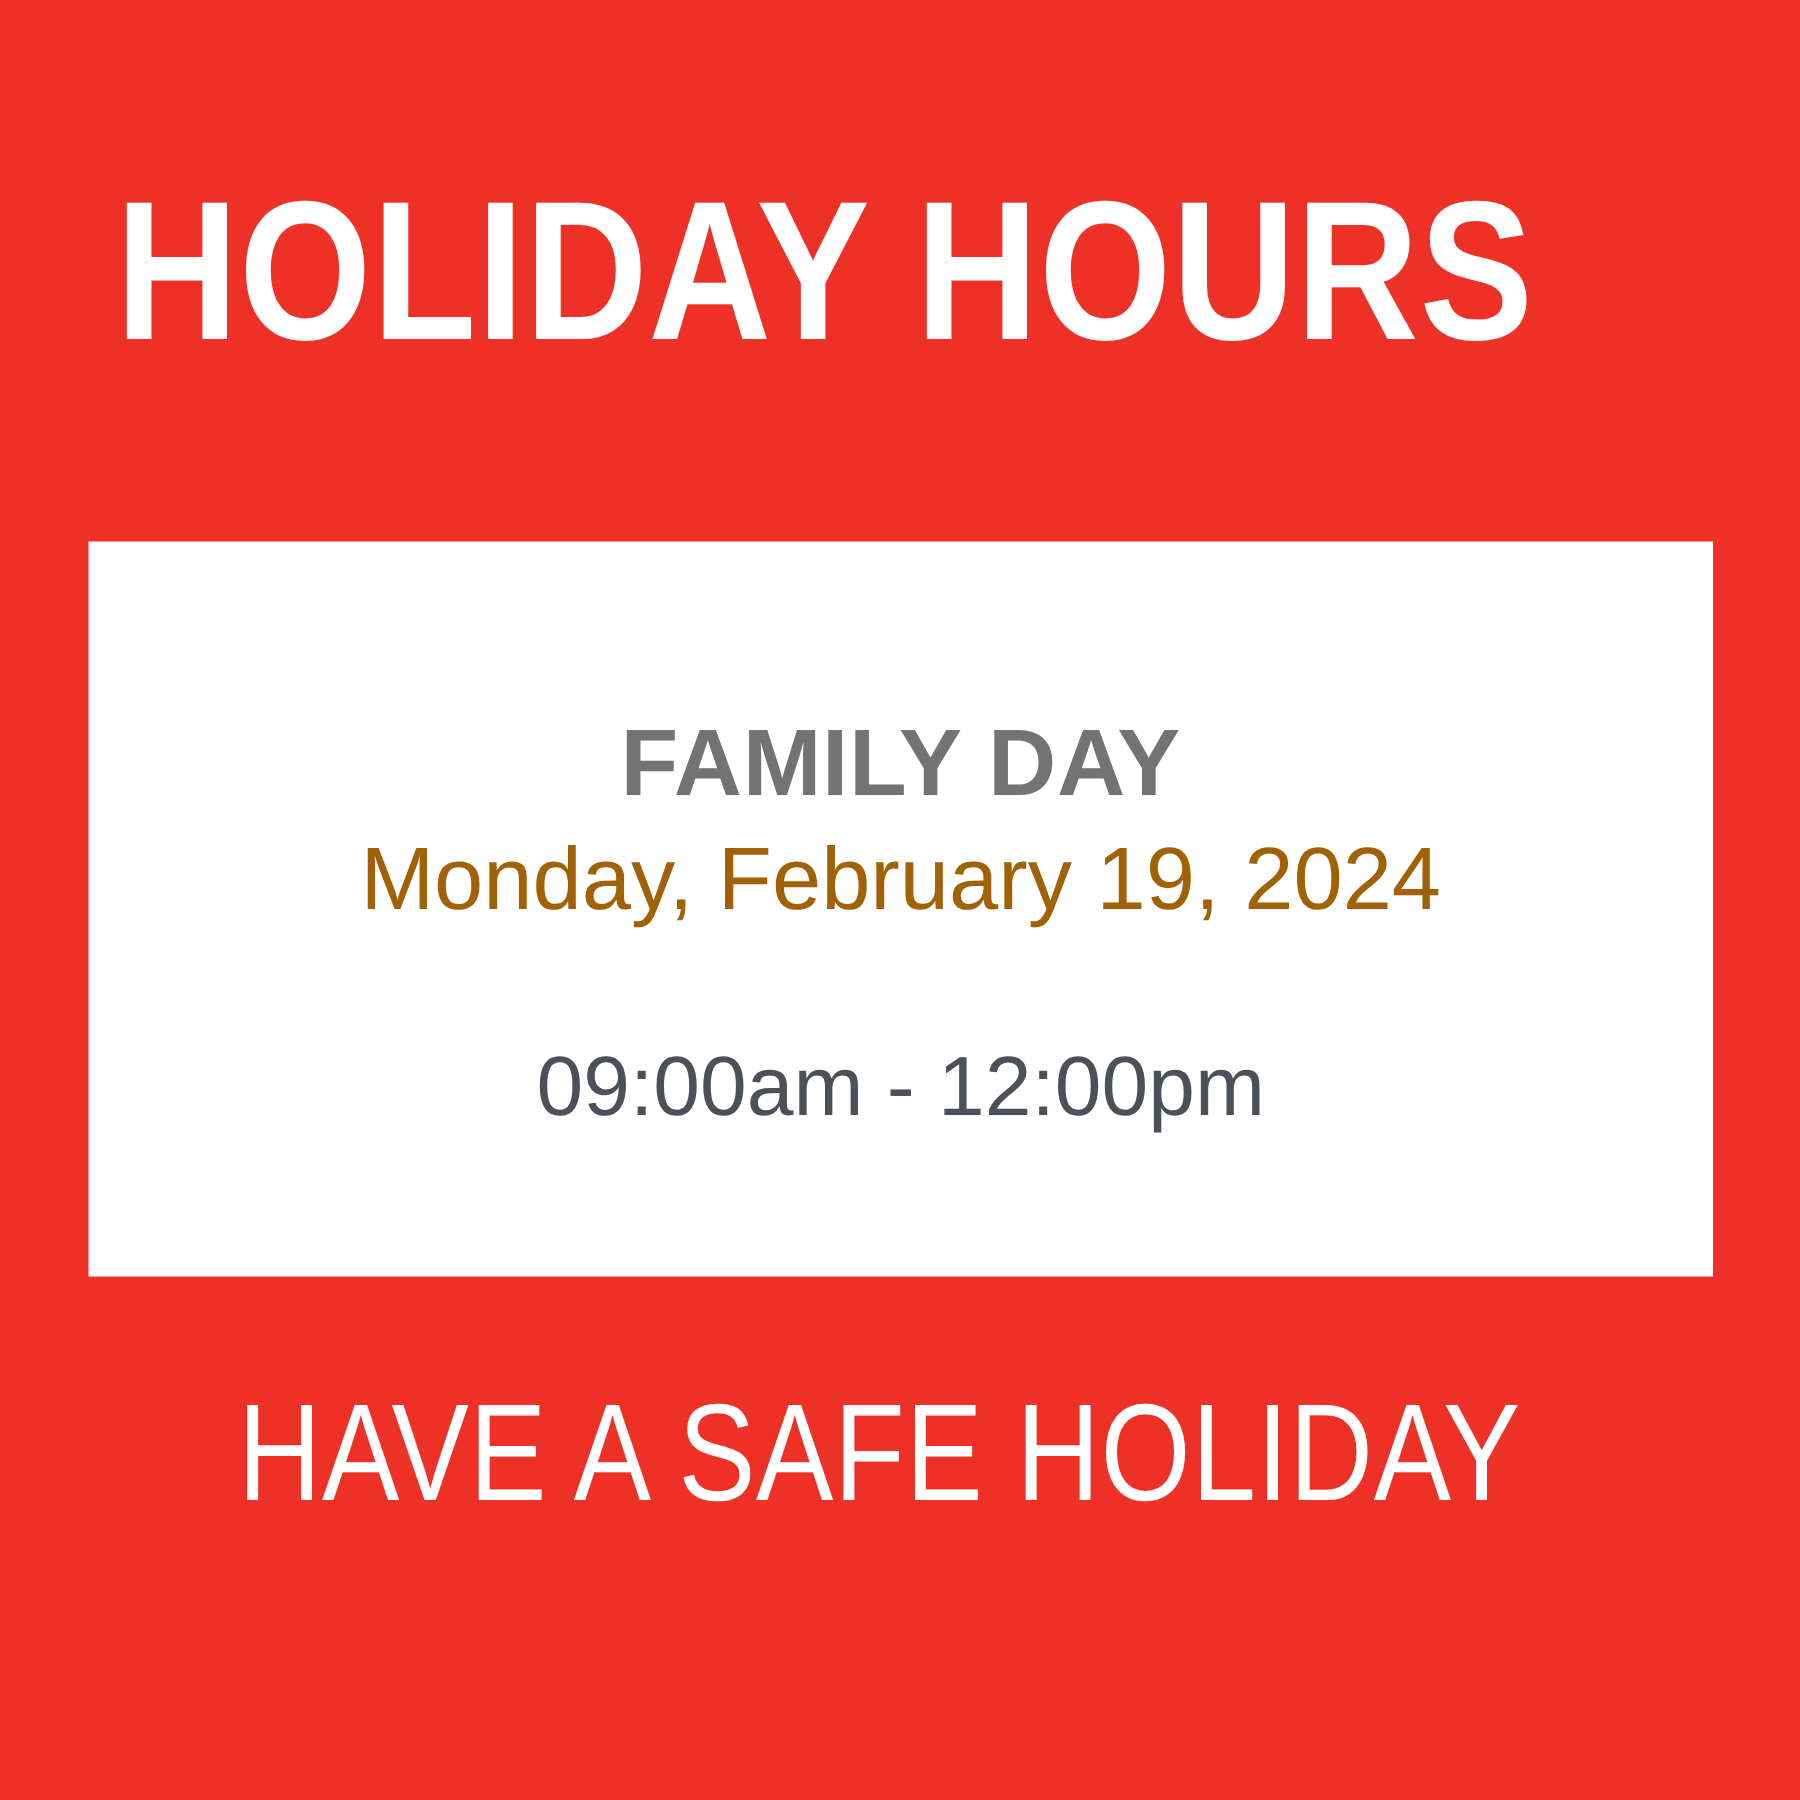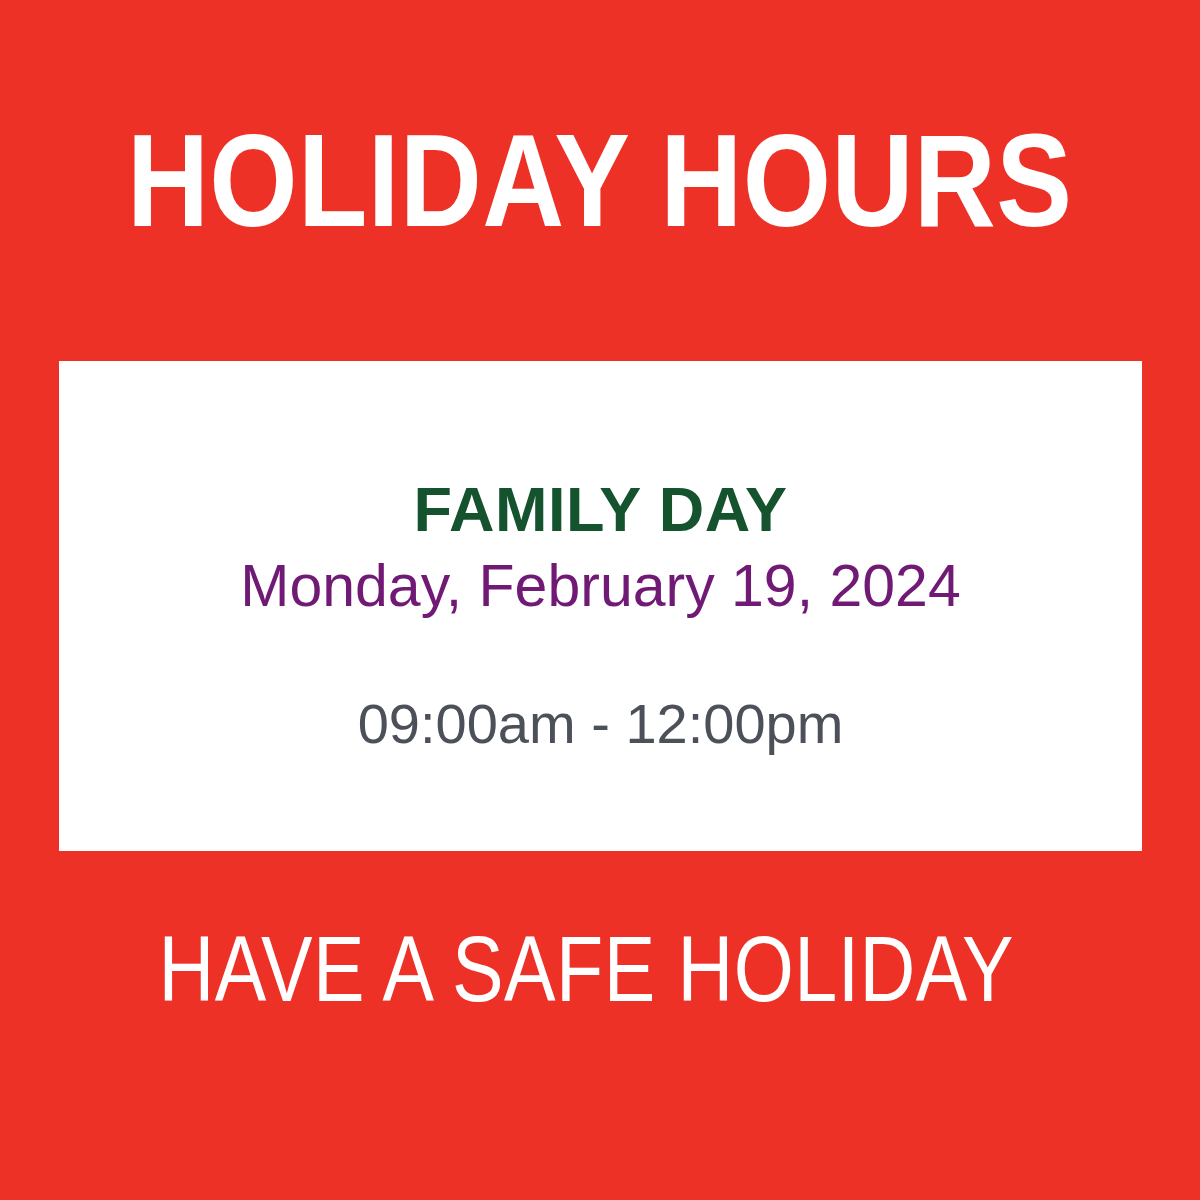--- a/index.html
+++ b/index.html
@@ -27,21 +27,20 @@
 
   
   .heading-band {
     position: absolute;
     top: 0;
     left: 0;
     width: 1200px;
     height: 361px;
     display: flex;
     align-items: center;
-    justify-content: center;
   }
   .poster-title {
     color: #ffffff;
     font-family: "Liberation Sans Narrow", "Liberation Sans", sans-serif;
     font-weight: bold;
     font-size: 132px;
     line-height: 1;
     letter-spacing: 0.5px;
     transform: scaleX(0.86);
     transform-origin: center center;
@@ -64,30 +63,30 @@
     justify-content: center;
     box-sizing: border-box;
   }
   .card-inner {
     width: 100%;
     text-align: center;
     padding-top: 18px;
     box-sizing: border-box;
   }
   .holiday-name {
-    color: #14532d;
+    color: #737373;
     font-weight: bold;
     font-size: 63px;
     line-height: 1.08;
     letter-spacing: 0.5px;
     margin: 0 0 10px 0;
     white-space: nowrap;
   }
   .holiday-date {
-    color: #701a75;
+    color: #a16207;
     font-weight: normal;
     font-size: 59px;
     line-height: 1.12;
     margin: 0;
     white-space: nowrap;
   }
   .holiday-hours {
     color: #4b5059;
     font-weight: normal;
     font-size: 56px;

